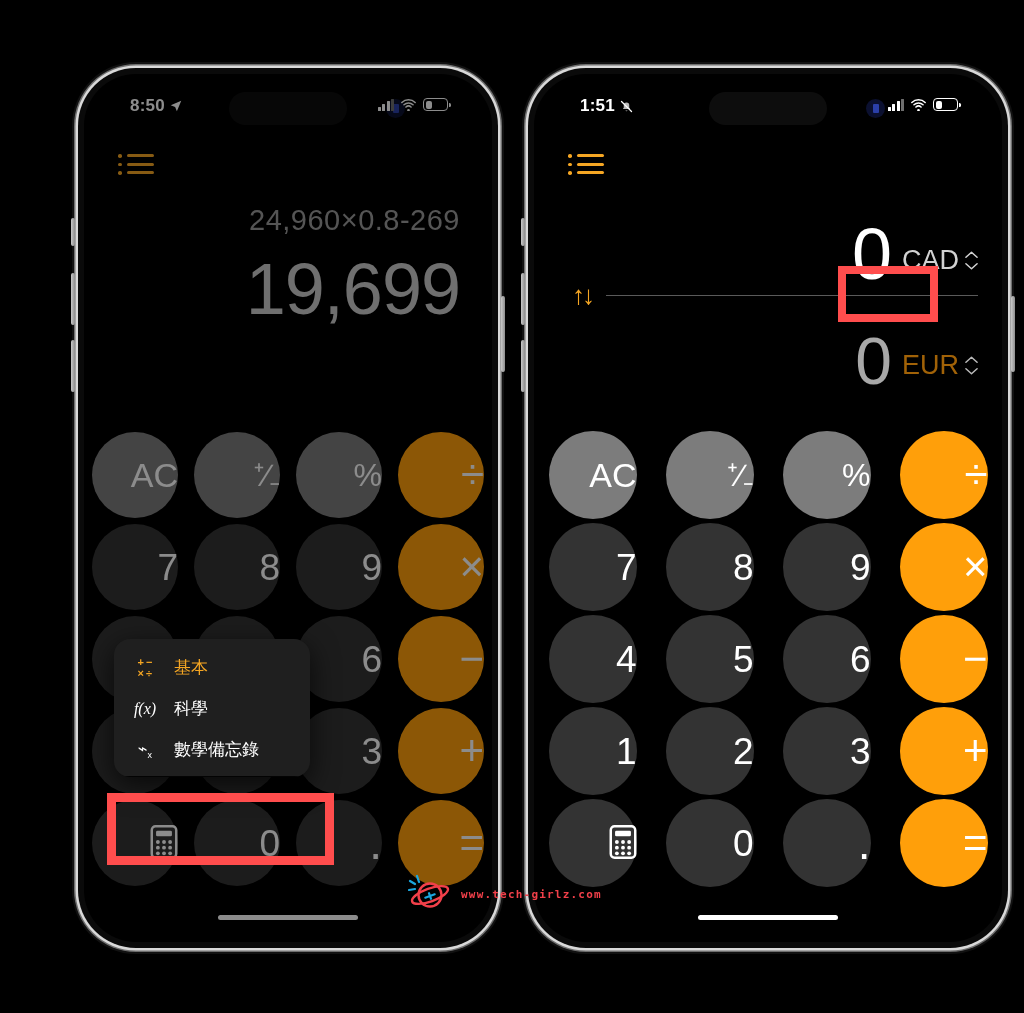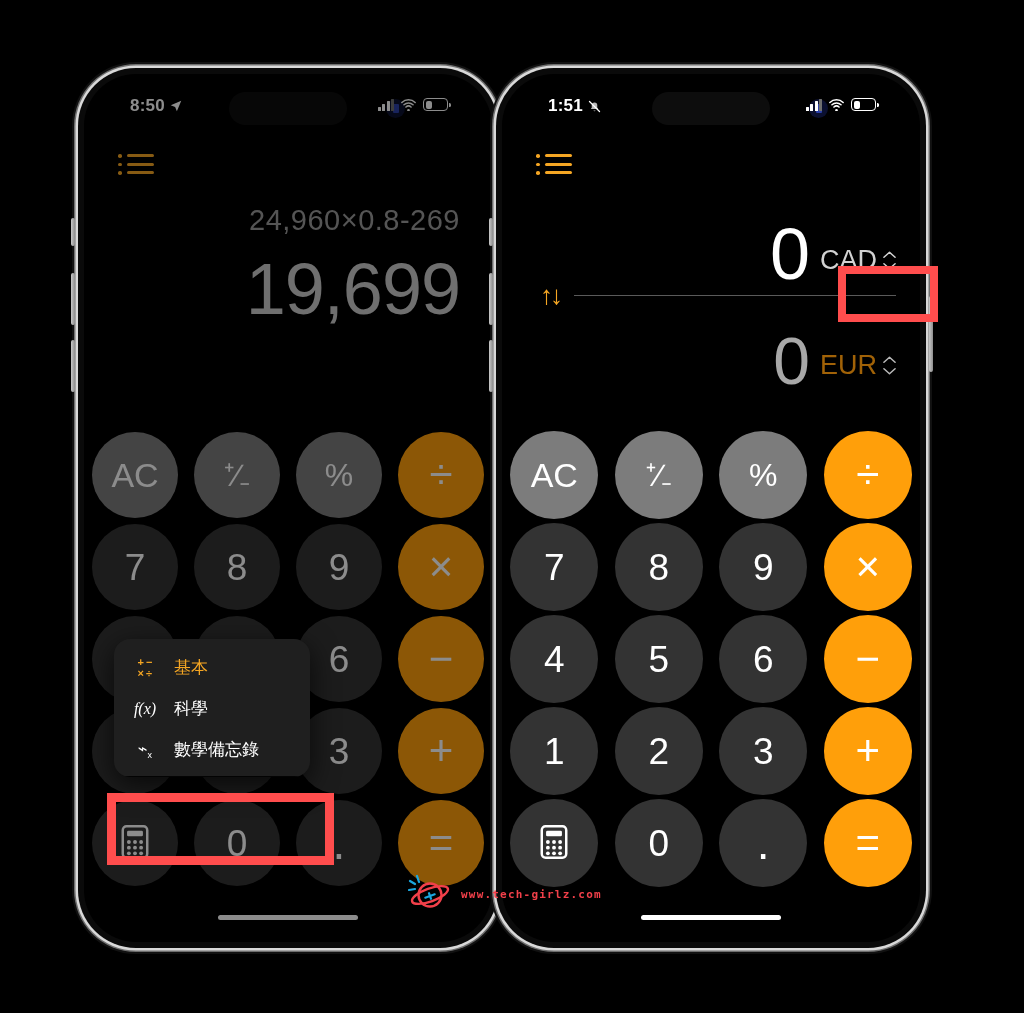--- a/index.html
+++ b/index.html
@@ -20,21 +20,21 @@
       0 0 0 4px #6e6e6e,
       0 0 0 6px #111;
   }
   .phone .screen{
     position:absolute;inset:6px;
     border-radius:52px;
     background:#000;
     overflow:hidden;
   }
   #phone-left{left:78px;top:68px;width:420px;height:880px;}
-  #phone-right{left:496px;top:68px;width:430px;height:880px;}
+  #phone-right{left:528px;top:68px;width:480px;height:880px;}
 
   
   .sbtn{position:absolute;background:linear-gradient(90deg,#c9c9c9,#8d8d8d);border-radius:2px;}
   .sbtn.left{left:-7px;width:4px;}
   .sbtn.right{right:-7px;width:4px;}
 
   
   .dimmed{filter:brightness(0.55);}
 
   
@@ -131,21 +131,21 @@
     padding:4px 9px;border-radius:7px;
   }
 
   
   .keypad{
     position:absolute;left:0;right:0;
     display:grid;grid-template-columns:repeat(4,1fr);
     justify-items:center;align-items:center;
   }
   .key{
-    border-radius:50%;display:flex;align-items:center;justify-content:center;
+    border-radius:50%;display:flex;align-items:center;justify-content:flex-end;
     color:#fff;font-weight:400;user-select:none;
   }
   .key.func{background:#7c7c7c;color:#fff;}
   .key.dig{background:#333333;}
   .key.op{background:#ff9f0a;}
   .key .gl{line-height:1;}
 
   
   .home{
     position:absolute;bottom:22px;left:50%;transform:translateX(-50%);

